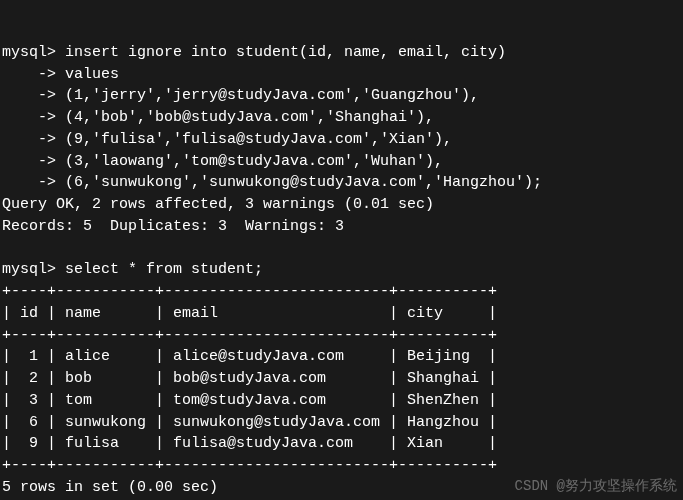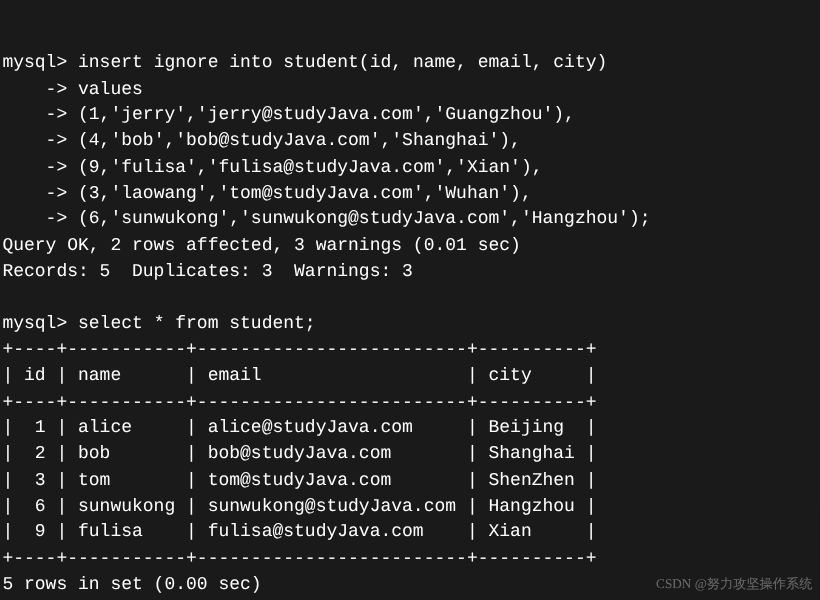--- a/index.html
+++ b/index.html
@@ -16,23 +16,23 @@
   }
   .terminal {
     padding: 20px 2px;
     white-space: pre;
   }
   .line { white-space: pre; }
   .watermark {
     position: absolute;
     bottom: 4px;
     right: 6px;
-    font-size: 11px;
+    font-size: 14px;
     color: rgba(255,255,255,0.35);
-    font-family: Liberation Serif, serif;
+    font-family: Liberation Mono, monospace;
   }
 </style>
 </head>
 <body>
 
 <div class="terminal">
 <span class="line"><span>mysql&gt;</span><span> insert ignore into student(id, name, email, city)</span></span>
 <span class="line"><span>    -&gt;</span><span> values</span></span>
 <span class="line"><span>    -&gt;</span><span> (1,'jerry','jerry@studyJava.com','Guangzhou'),</span></span>
 <span class="line"><span>    -&gt;</span><span> (4,'bob','bob@studyJava.com','Shanghai'),</span></span>

